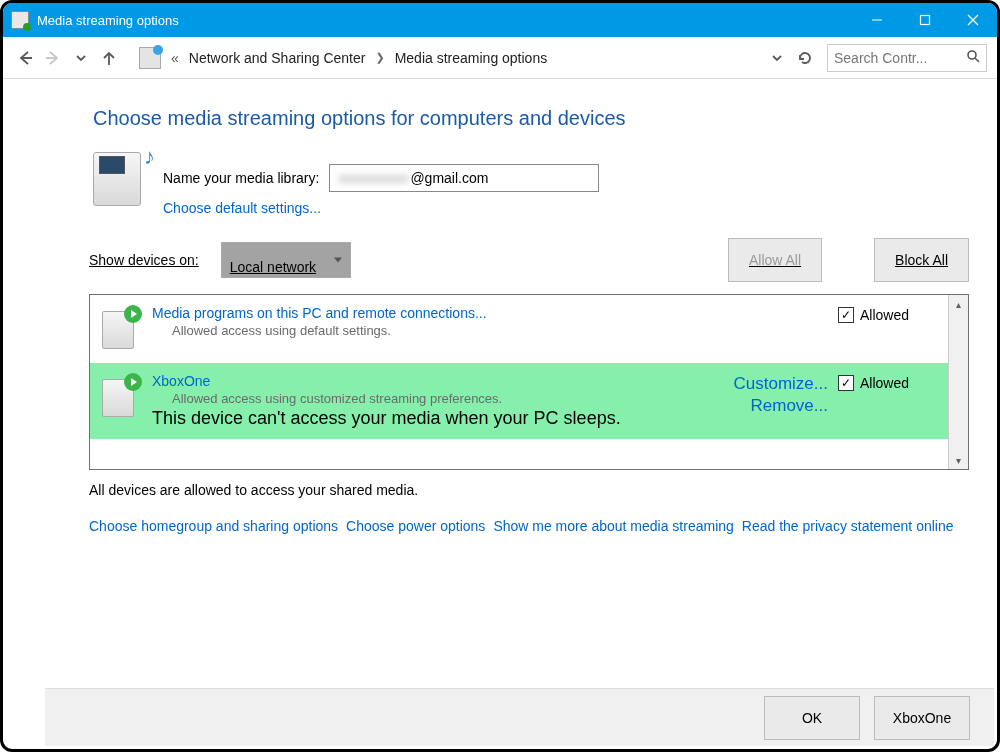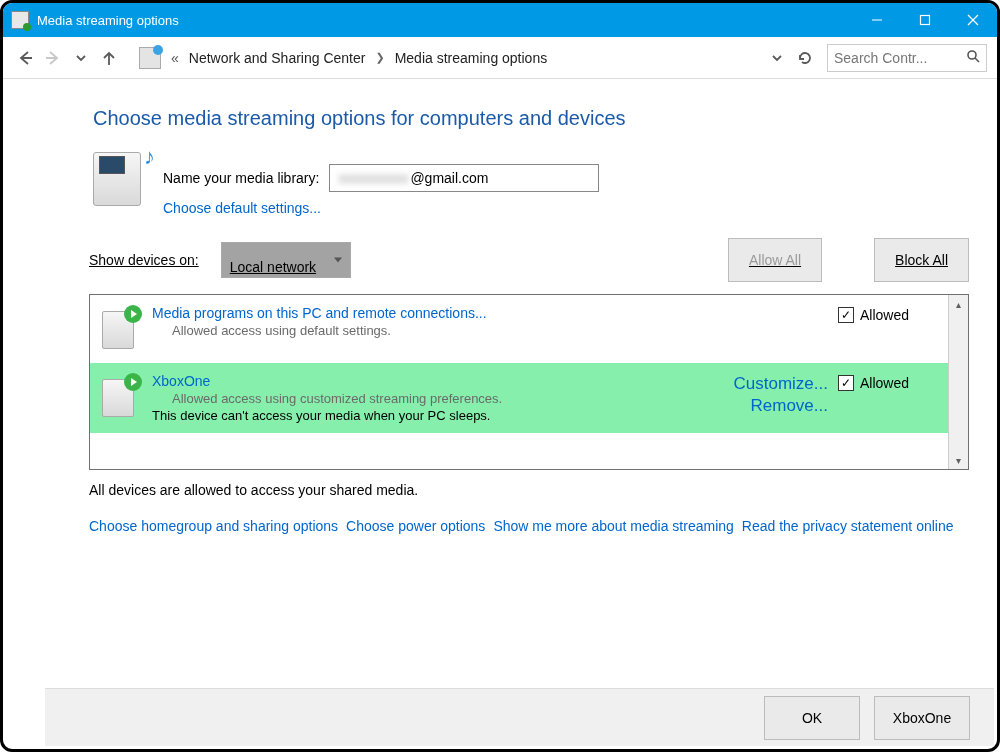--- a/index.html
+++ b/index.html
@@ -64,21 +64,21 @@
 
   .device-item { display:flex; padding:10px 10px 10px 10px; gap:10px; }
   .device-item.selected { background:#86efac; }
   .dev-icon { width:42px; height:48px; position:relative; flex-shrink:0; }
   .dev-pc { position:absolute; left:2px; top:6px; width:32px; height:38px; background:linear-gradient(#f6f6f6,#d9d9d9); border:1px solid #aaa; border-radius:2px; }
   .dev-play { position:absolute; right:0; top:0; width:18px; height:18px; border-radius:50%; background:#3bb54a; display:flex; align-items:center; justify-content:center; }
   .dev-play::after { content:""; width:0;height:0; border-top:4px solid transparent; border-bottom:4px solid transparent; border-left:6px solid #fff; margin-left:2px; }
   .dev-body { flex:1; display:flex; flex-direction:column; gap:2px; }
   .dev-name { color:#0066cc; font-size:14px; }
   .dev-sub { color:#6a6a6a; font-size:13px;margin-left:20px; }
-  .dev-warn { color:#000; font-size:13px; }
+  .dev-warn { color:#000; font-size:18px; }
   .dev-actions { width:110px; text-align:right; font-size:17px; }
   .dev-actions .link { display:block; line-height:22px; }
   .dev-allow { width:100px; display:flex; align-items:flex-start; gap:6px; padding-top:2px; }
   .chk { width:16px; height:16px; border:1px solid #333; display:flex; align-items:center; justify-content:center; font-size:12px; line-height:1; background:#fff; }
 
   .status-line { margin:12px 0 20px -4px; font-size:14px; }
   .extra-links { display:flex; flex-direction:row; gap:8px; margin-left:-4px; }
 
   
   .footer { position:absolute; left:3px; right:3px; bottom:3px; height:58px; background:#f0f0f0; border-top:1px solid #ddd; display:flex; align-items:center; justify-content:flex-end; gap:14px; padding:0 24px;margin-left:39px; }

